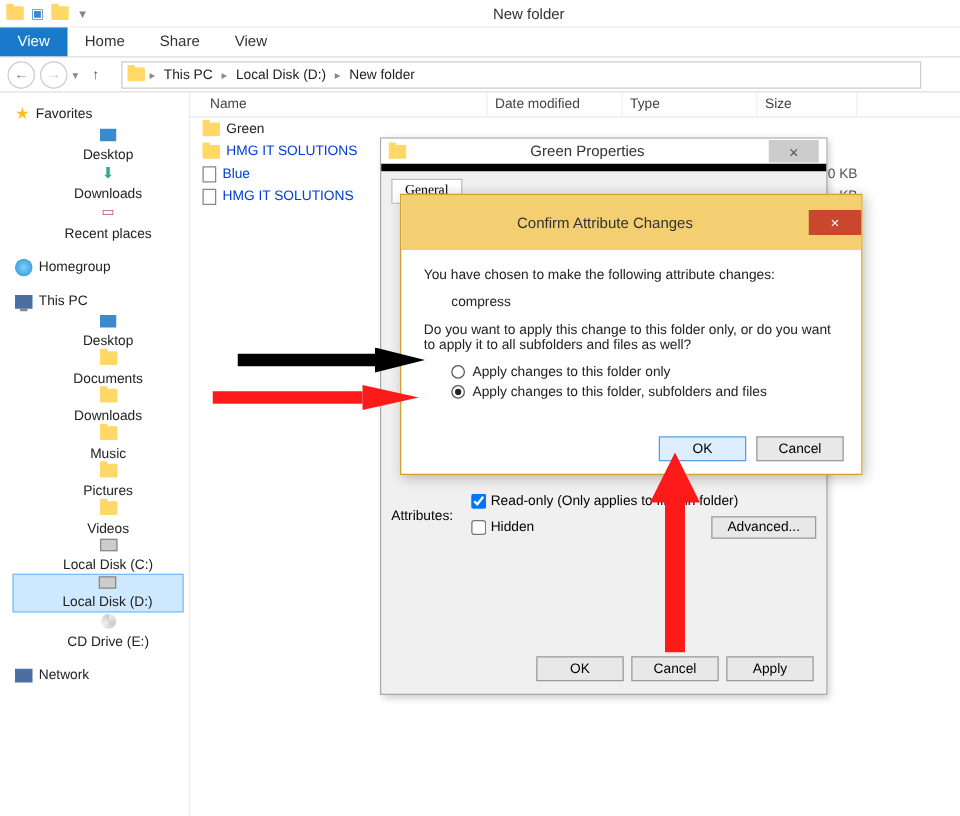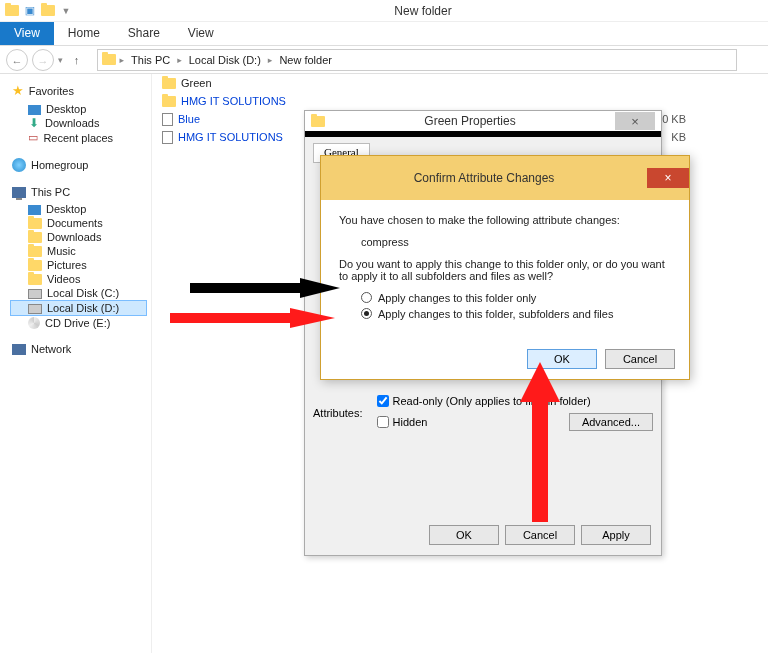--- a/index.html
+++ b/index.html
@@ -14,21 +14,21 @@
     .nav-bar { height: 28px; display: flex; align-items: center; gap: 4px; padding: 0 6px; border-bottom: 1px solid #e0e0e0; }
     .nav-btn { width: 22px; height: 22px; border: 1px solid #ccc; border-radius: 50%; display: flex; align-items: center; justify-content: center; color: #777; background:#fff;}
     .up-btn { width: 20px; height: 20px; display:flex; align-items:center; justify-content:center; color:#555;}
     .addr-bar { flex: 1; height: 22px; border: 1px solid #ccc; display: flex; align-items: center; padding: 0 4px; gap: 4px; margin-left: 6px; max-width: 640px;}
     .crumb { display: flex; align-items: center; gap:3px; color: #222; padding: 1px 3px;}
     .crumb-sep { color: #888; font-size: 9px; }
     .main { display: flex; height: calc(100% - 74px); }
     .sidebar { width: 152px; padding: 8px 4px; border-right: 1px solid #eee; }
     .side-group { margin-bottom: 12px; margin-left: 6px;}
     .side-head { display: flex; align-items: center; gap: 5px; font-size: 11px; color: #222; margin-bottom: 3px; padding:1px 2px;}
-    .side-item { display: flex; align-items: flex-end; gap: 5px; font-size: 11px; color: #222; padding: 1px 2px 1px 18px; }
+    .side-item { display: flex; align-items: center; gap: 5px; font-size: 11px; color: #222; padding: 1px 2px 1px 18px; flex-direction: column; }
     .side-item.sel { background: #cde8ff; border:1px solid #7abdff; padding-left:17px; }
     .file-area { flex: 1; position: relative; }
     .col-headers { display: flex; height: 20px; border-bottom: 1px solid #e8e8e8; color: #444; padding-left: 10px;}
     .col-headers > div { padding: 3px 6px; border-right: 1px solid #f0f0f0; }
     .col-name { width: 228px; } .col-date { width: 108px; } .col-type { width: 108px; } .col-size { width: 80px; text-align:left;}
     .file-row { display: flex; align-items: center; height: 18px; padding-left: 10px;}
     .file-row .fname { width: 228px; display:flex; align-items:center; gap:5px; color:#222;}
     .file-row.compressed .fname { color: #0040d8; }
     .file-row .fdate { width: 108px; color:#666;} .file-row .ftype { width:108px; color:#666;} .file-row .fsize {width:80px; text-align:right; color:#555;}
     .folder-ico { width:14px; height:11px; background:#ffd868; border-radius:1px; position:relative; display:inline-block;}
@@ -184,20 +184,26 @@
     </div>
     <div class="side-group">
       <div class="side-head">
           <span class="nw-ico"></span>
           <span>Network</span>
         </div>
     </div>
   </div>
 
   <div class="file-area">
+    <div class="col-headers">
+      <div class="col-name">Name</div>
+      <div class="col-date">Date modified</div>
+      <div class="col-type">Type</div>
+      <div class="col-size">Size</div>
+    </div>
     <div class="file-row">
         <div class="fname">
           <span class="folder-ico"></span>
           <span>Green</span>
         </div>
       </div>
     <div class="file-row compressed">
         <div class="fname">
           <span class="folder-ico"></span>
           <span>HMG IT SOLUTIONS</span>

